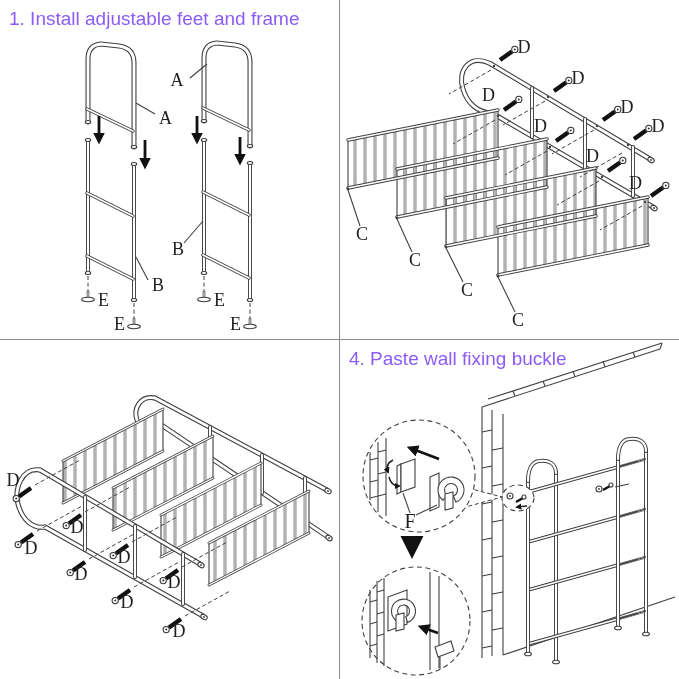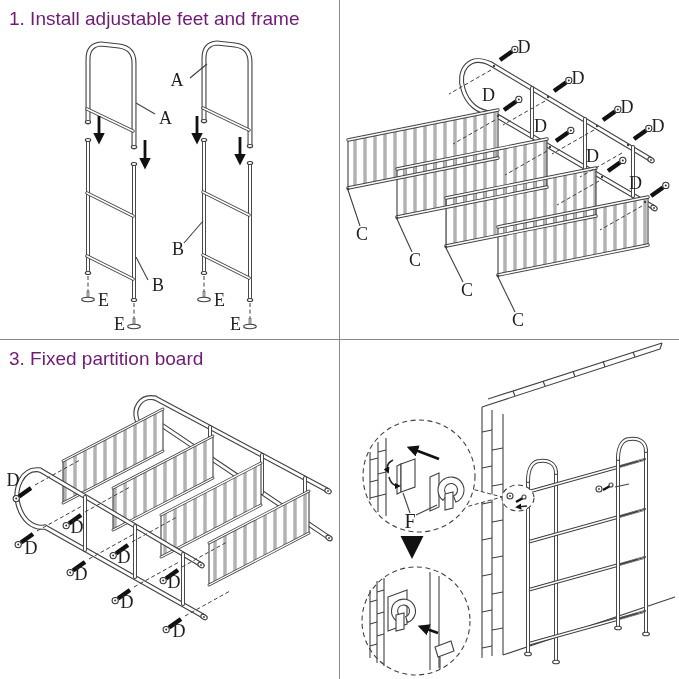--- a/index.html
+++ b/index.html
@@ -2,21 +2,21 @@
 <html><head>
 <meta charset="utf-8">
 <style>
   html,body{margin:0;padding:0;background:#fff;}
   .sheet{position:relative;width:679px;height:679px;background:#fff;overflow:hidden;
          font-family:"Liberation Sans",sans-serif;}
   .quad{position:absolute;width:339px;height:339px;}
   #q1{left:0;top:0;} #q2{left:340px;top:0;} #q3{left:0;top:340px;} #q4{left:340px;top:340px;}
   .vdiv{position:absolute;left:339px;top:0;width:1px;height:679px;background:#8a8a8a;}
   .hdiv{position:absolute;left:0;top:339px;width:679px;height:1px;background:#8a8a8a;}
-  .qtitle{position:absolute;left:9px;top:8px;font-size:19px;color:#701a75;white-space:nowrap;text-align:center;}
+  .qtitle{position:absolute;left:9px;top:8px;font-size:19px;color:#8b5cf6;white-space:nowrap;text-align:center;}
   .qsvg{position:absolute;left:0;top:0;}
 
   
   .o5{stroke:#404040;stroke-width:5;fill:none;stroke-linecap:round;}
   .i5{stroke:#ffffff;stroke-width:2.8;fill:none;stroke-linecap:round;}
   .o4{stroke:#404040;stroke-width:4;fill:none;stroke-linecap:round;}
   .i4{stroke:#ffffff;stroke-width:2.1;fill:none;stroke-linecap:round;}
   .o35{stroke:#404040;stroke-width:3.4;fill:none;stroke-linecap:round;}
   .i35{stroke:#ffffff;stroke-width:1.7;fill:none;stroke-linecap:round;}
   .o3{stroke:#404040;stroke-width:2.8;fill:none;stroke-linecap:round;}
@@ -418,21 +418,20 @@
 
       <text class="lb" x="13" y="146" text-anchor="middle">D</text>
       <text class="lb" x="31" y="214" text-anchor="middle">D</text>
       <text class="lb" x="77" y="193" text-anchor="middle">D</text>
       <text class="lb" x="81" y="240" text-anchor="middle">D</text>
       <text class="lb" x="124" y="223" text-anchor="middle">D</text>
       <text class="lb" x="127" y="268" text-anchor="middle">D</text>
       <text class="lb" x="174" y="248" text-anchor="middle">D</text>
       <text class="lb" x="179" y="297" text-anchor="middle">D</text>
     </svg>
-    <div class="qtitle">3. Fixed partition board</div>
   </div>
 
   <div class="quad" id="q4">
     <svg class="qsvg" width="339" height="339" viewBox="0 0 339 339">
 
       <g class="ln">
         <path d="M142,67 V318"></path>
           <path d="M152,70 V316"></path>
           <path d="M163,74 V315"></path>
         <path d="M142,67 L320,9"></path>
@@ -600,14 +599,15 @@
         <g>
           <path class="lnw" d="M48,257 L67,250 L67,284 L48,291 Z"></path>
           <path class="lnw" d="M57.5,281.5 A12,12 0 1 1 69.5,281.5 L66.6,276.2 A6,6 0 1 0 60.6,276.2 Z" transform="rotate(10 63.5 271)"></path>
           <path class="lnw" d="M56,275 L64,273 L64,289 L56,291 Z"></path>
         </g>
         <line class="ar" x1="98" y1="293" x2="81" y2="287"></line>
         <path class="lnw" d="M95,307 L111,301 L114,311 L98,317 Z"></path>
         <path class="ln" d="M100,317 V329"></path>
       </g>
     </svg>
+    <div class="qtitle">4. Paste wall fixing buckle</div>
   </div>
 </div>
 
 </body></html>

